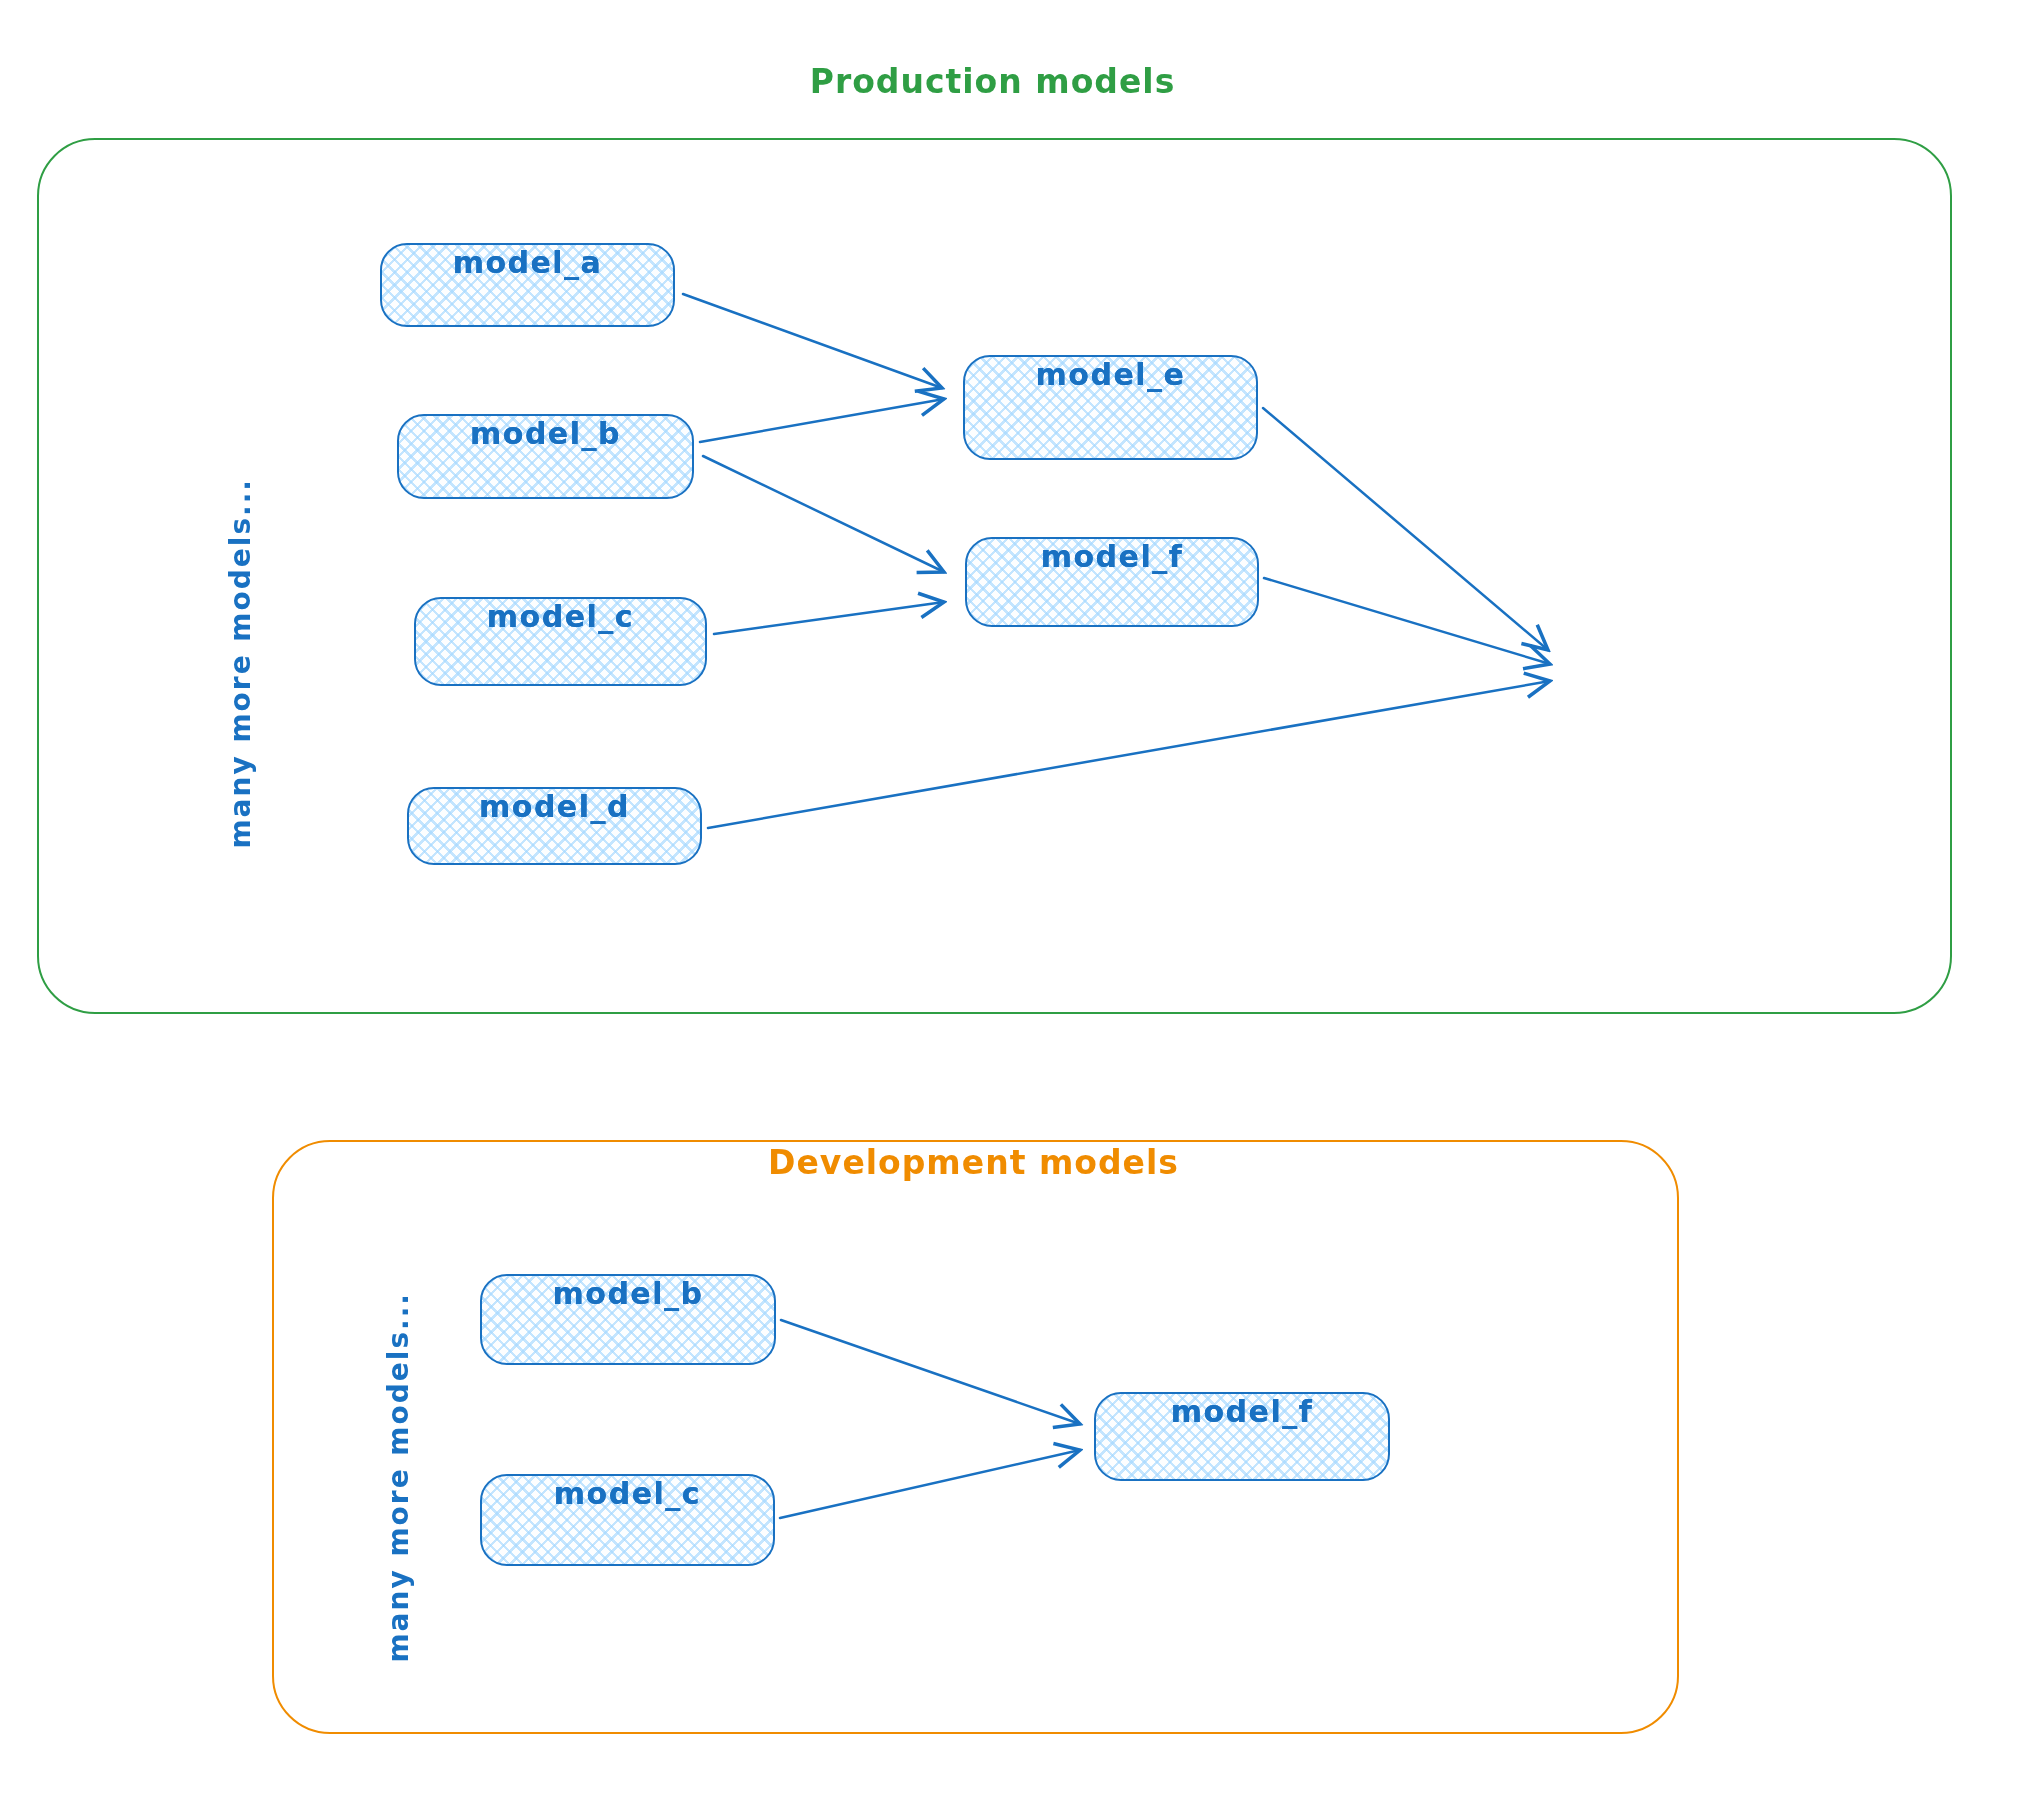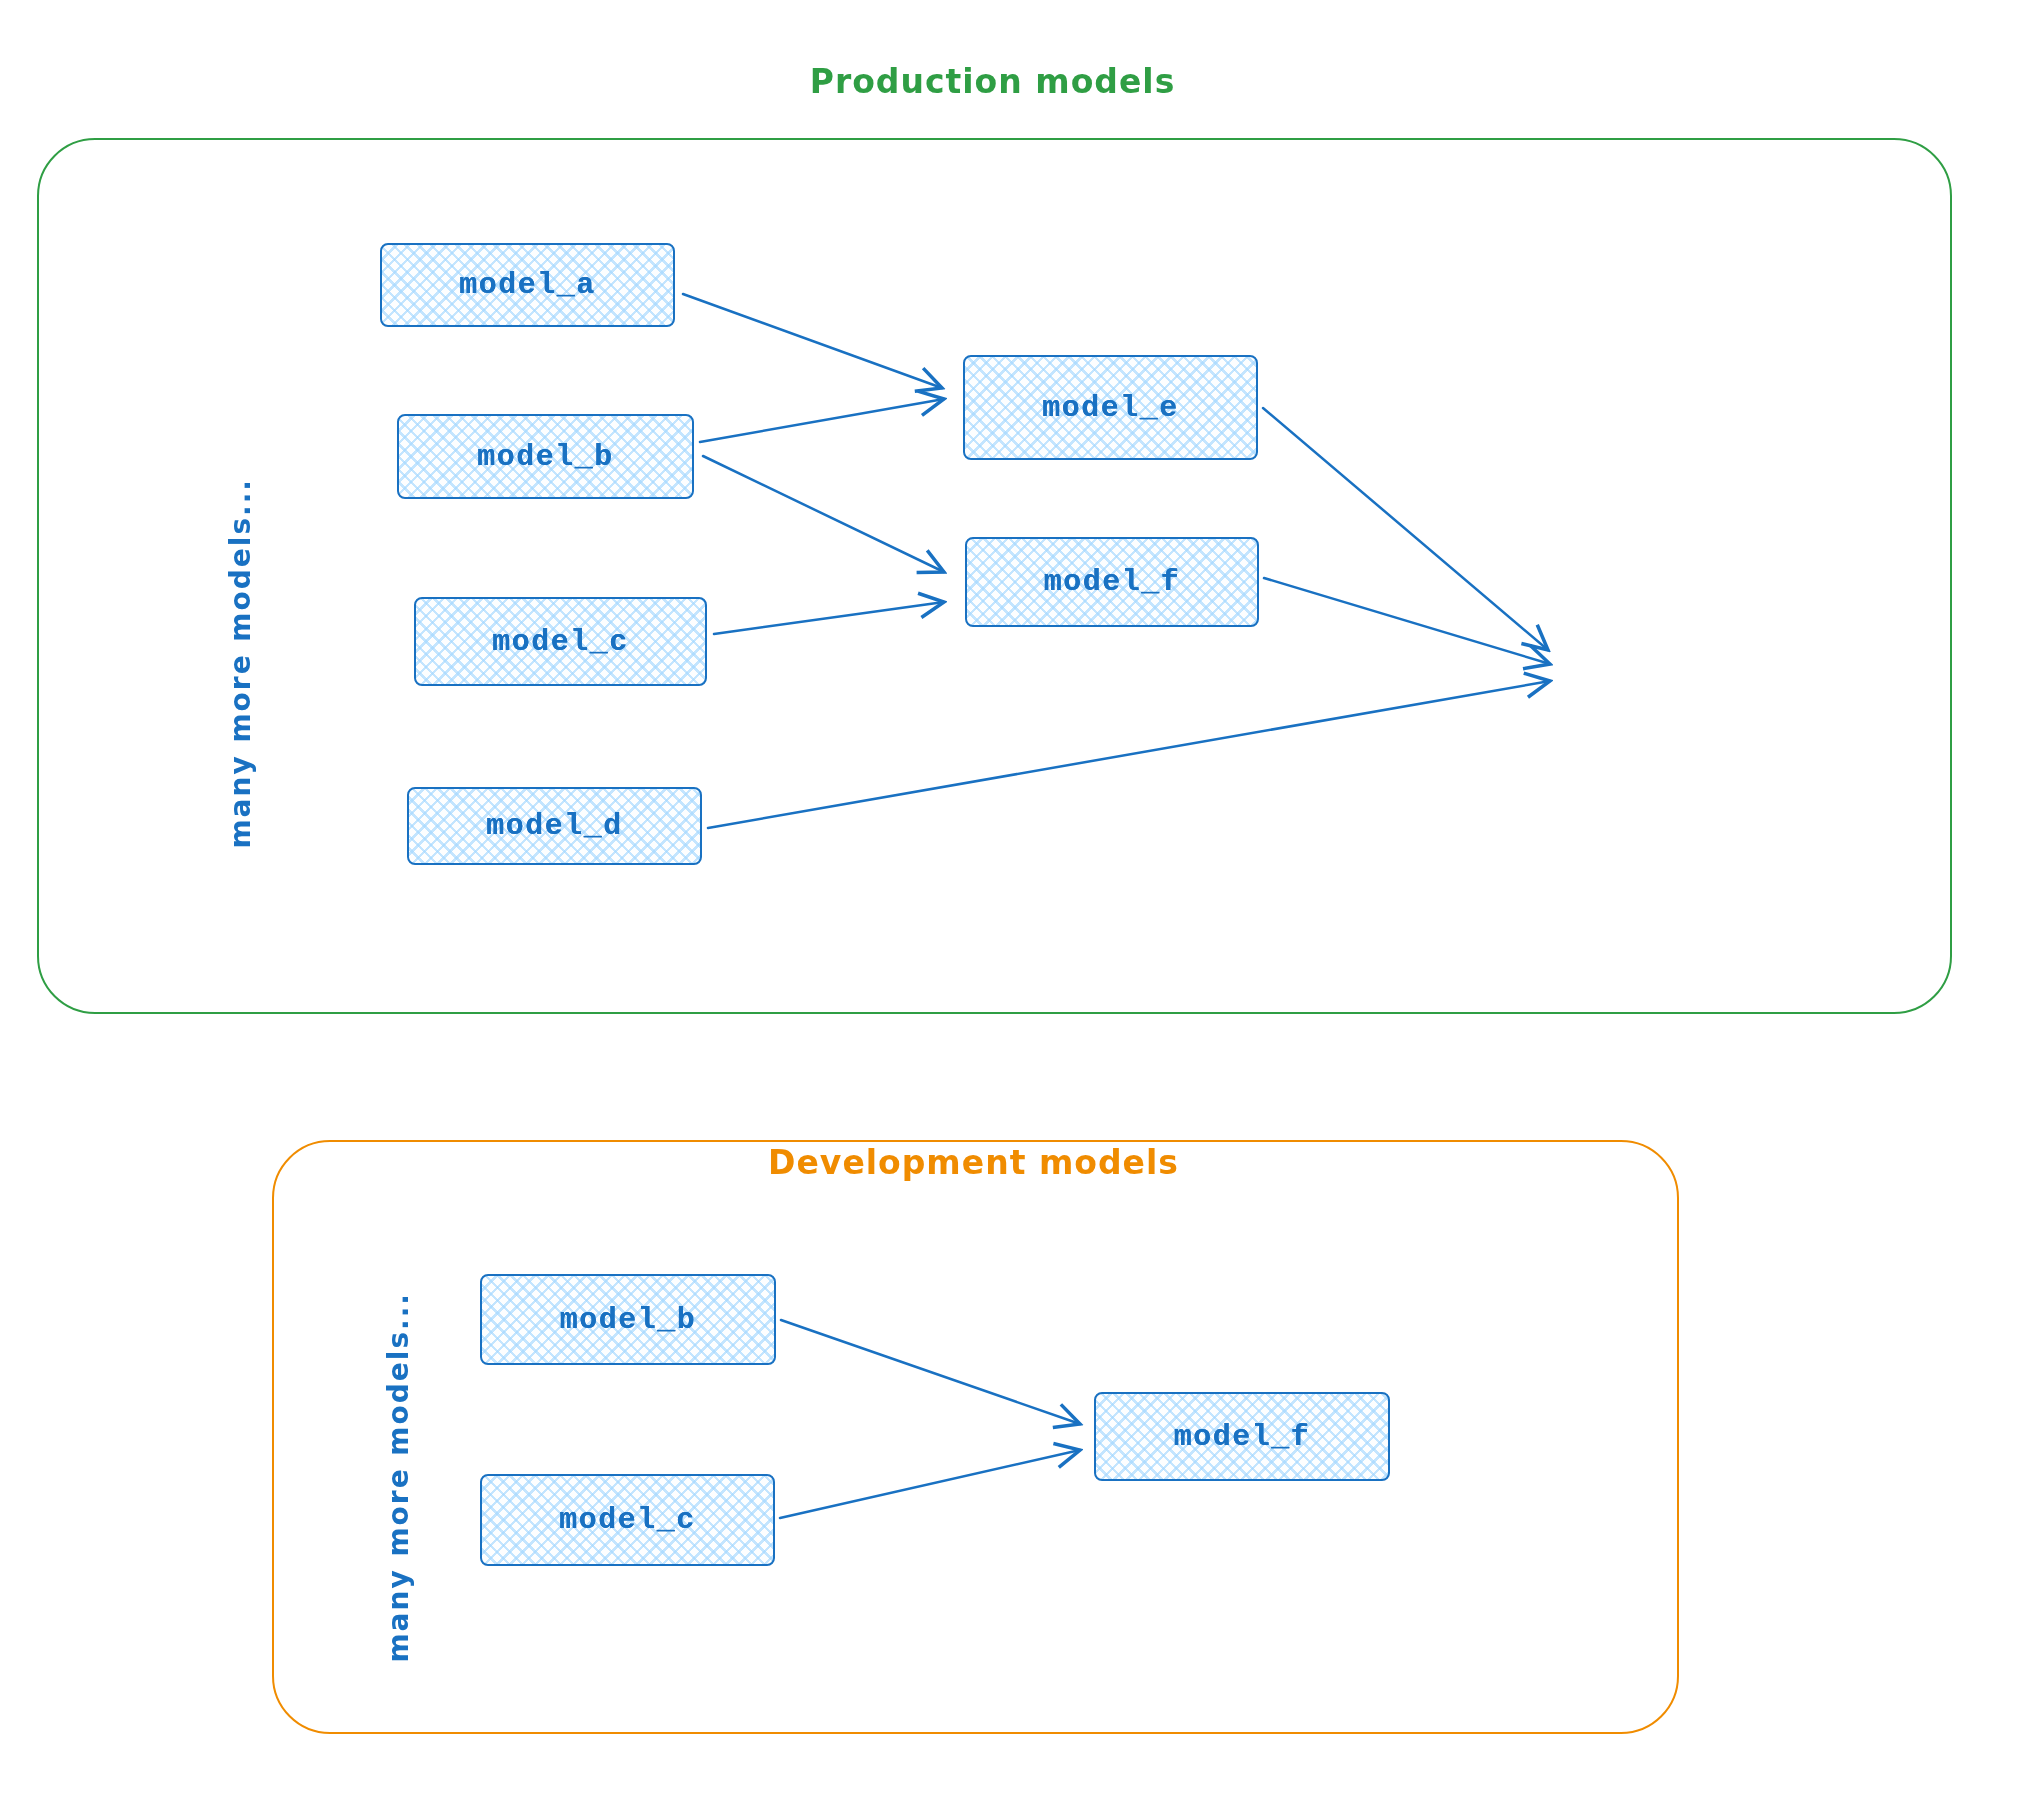--- a/index.html
+++ b/index.html
@@ -49,29 +49,27 @@
     letter-spacing: 2px;
     white-space: nowrap;
   }
   .vlabel-production { left: 224px; top: 478px; }
   .vlabel-development { left: 382px; top: 1292px; }
 
   .node {
     position: absolute;
     box-sizing: border-box;
     border: 2.5px solid #1971c2;
-    border-radius: 8px;
+    border-radius: 27px;
     display: flex;
-    align-items: center;
     justify-content: center;
     background-color: #fdfeff;
     background-image:
       repeating-linear-gradient(45deg,  rgba(165,216,255,0.65) 0px, rgba(165,216,255,0.65) 2.5px, transparent 2.5px, transparent 9px),
       repeating-linear-gradient(135deg, rgba(165,216,255,0.65) 0px, rgba(165,216,255,0.65) 2.5px, transparent 2.5px, transparent 9px);
-    font-family: Liberation Mono, monospace;
   }
   .node-label {
     color: #1971c2;
     font-size: 30px;
     font-weight: 600;
     letter-spacing: 1.5px;
     
     text-shadow: 0 0 0.4px #1971c2;
   }
 

